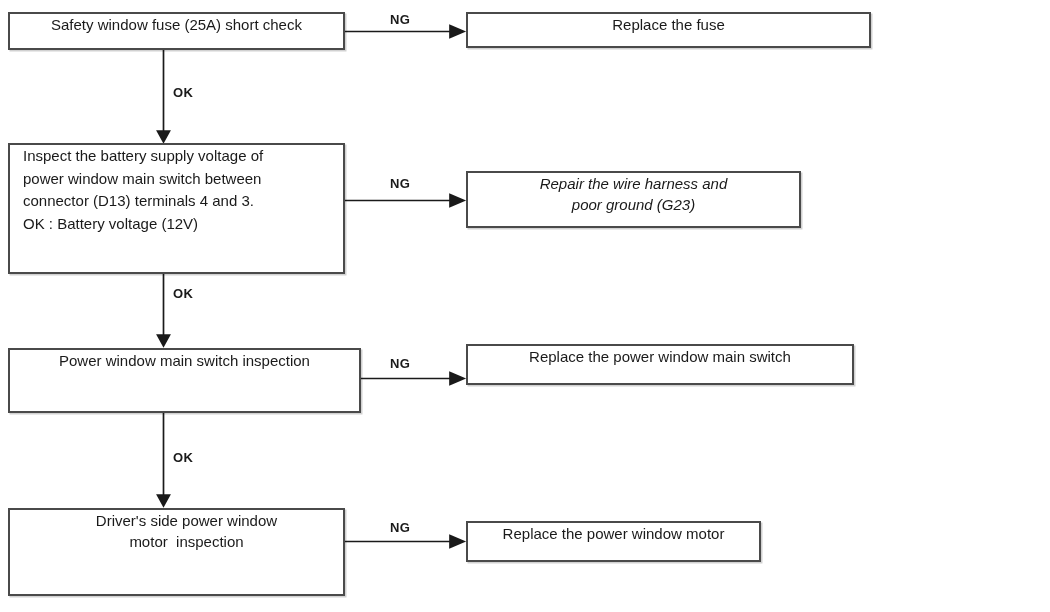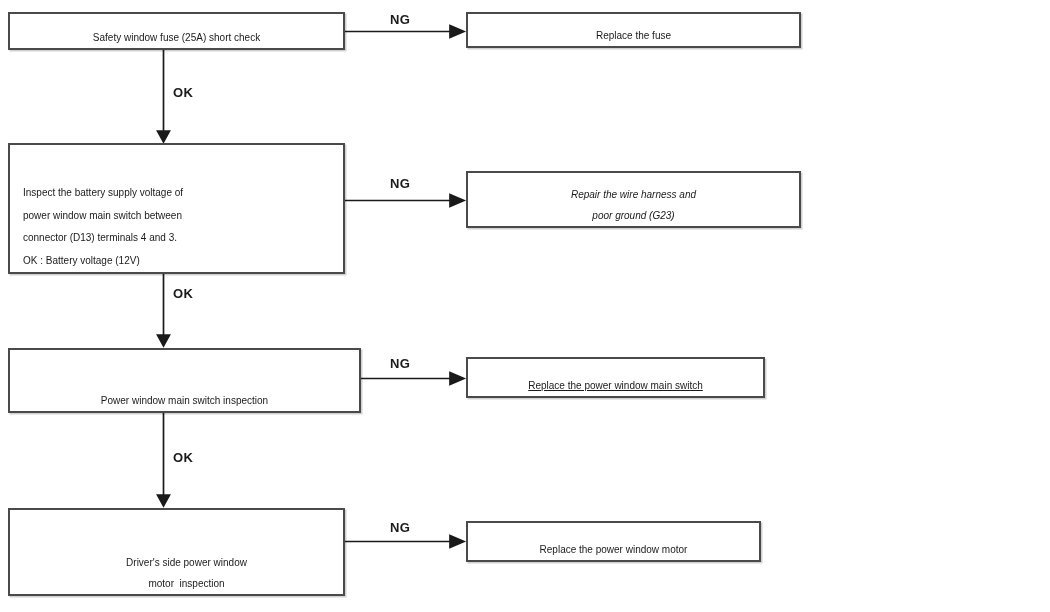--- a/index.html
+++ b/index.html
@@ -23,24 +23,24 @@
     width: 1050px;
     height: 612px;
   }
   .box {
     position: absolute;
     background: #ffffff;
     border: 2px solid #4a4a4a;
     box-sizing: border-box;
     display: flex;
     flex-direction: column;
-    justify-content: flex-end;
+    justify-content: flex-start;
     align-items: center;
     text-align: center;
-    font-size: 10px;
+    font-size: 15px;
     line-height: 21px;
     box-shadow: 1.5px 1.5px 0 rgba(0,0,0,0.18);
   }
   .box .bline {
     white-space: pre-wrap;
   }
   .box.align-left {
     align-items: flex-start;
     text-align: left;
     padding-left: 13px;
@@ -53,23 +53,23 @@
     font-size: 13px;
     letter-spacing: 0.4px;
     white-space: nowrap;
   }
   
   #check-1 { left: 8px;   top: 12px;  width: 337px; height: 38px; }
   #check-2 { left: 8px;   top: 143px; width: 337px; height: 131px; }
   #check-3 { left: 8px;   top: 348px; width: 353px; height: 65px; }
   #check-4 { left: 8px;   top: 508px; width: 337px; height: 88px; padding-left: 20px; }
   
-  #action-1 { left: 466px; top: 12px;  width: 335px; height: 36px; }
+  #action-1 { left: 466px; top: 12px;  width: 405px; height: 36px; }
   #action-2 { left: 466px; top: 171px; width: 335px; height: 57px; font-style: italic; }
-  #action-3 { left: 466px; top: 357px; width: 299px; height: 41px; text-decoration: underline; }
+  #action-3 { left: 466px; top: 344px; width: 388px; height: 41px; }
   #action-4 { left: 466px; top: 521px; width: 295px; height: 41px; }
   
   #ng-1 { left: 390px; top: 12px; }
   #ng-2 { left: 390px; top: 176px; }
   #ng-3 { left: 390px; top: 356px; }
   #ng-4 { left: 390px; top: 520px; }
   
   #ok-1 { left: 173px; top: 85px; }
   #ok-2 { left: 173px; top: 286px; }
   #ok-3 { left: 173px; top: 450px; }

